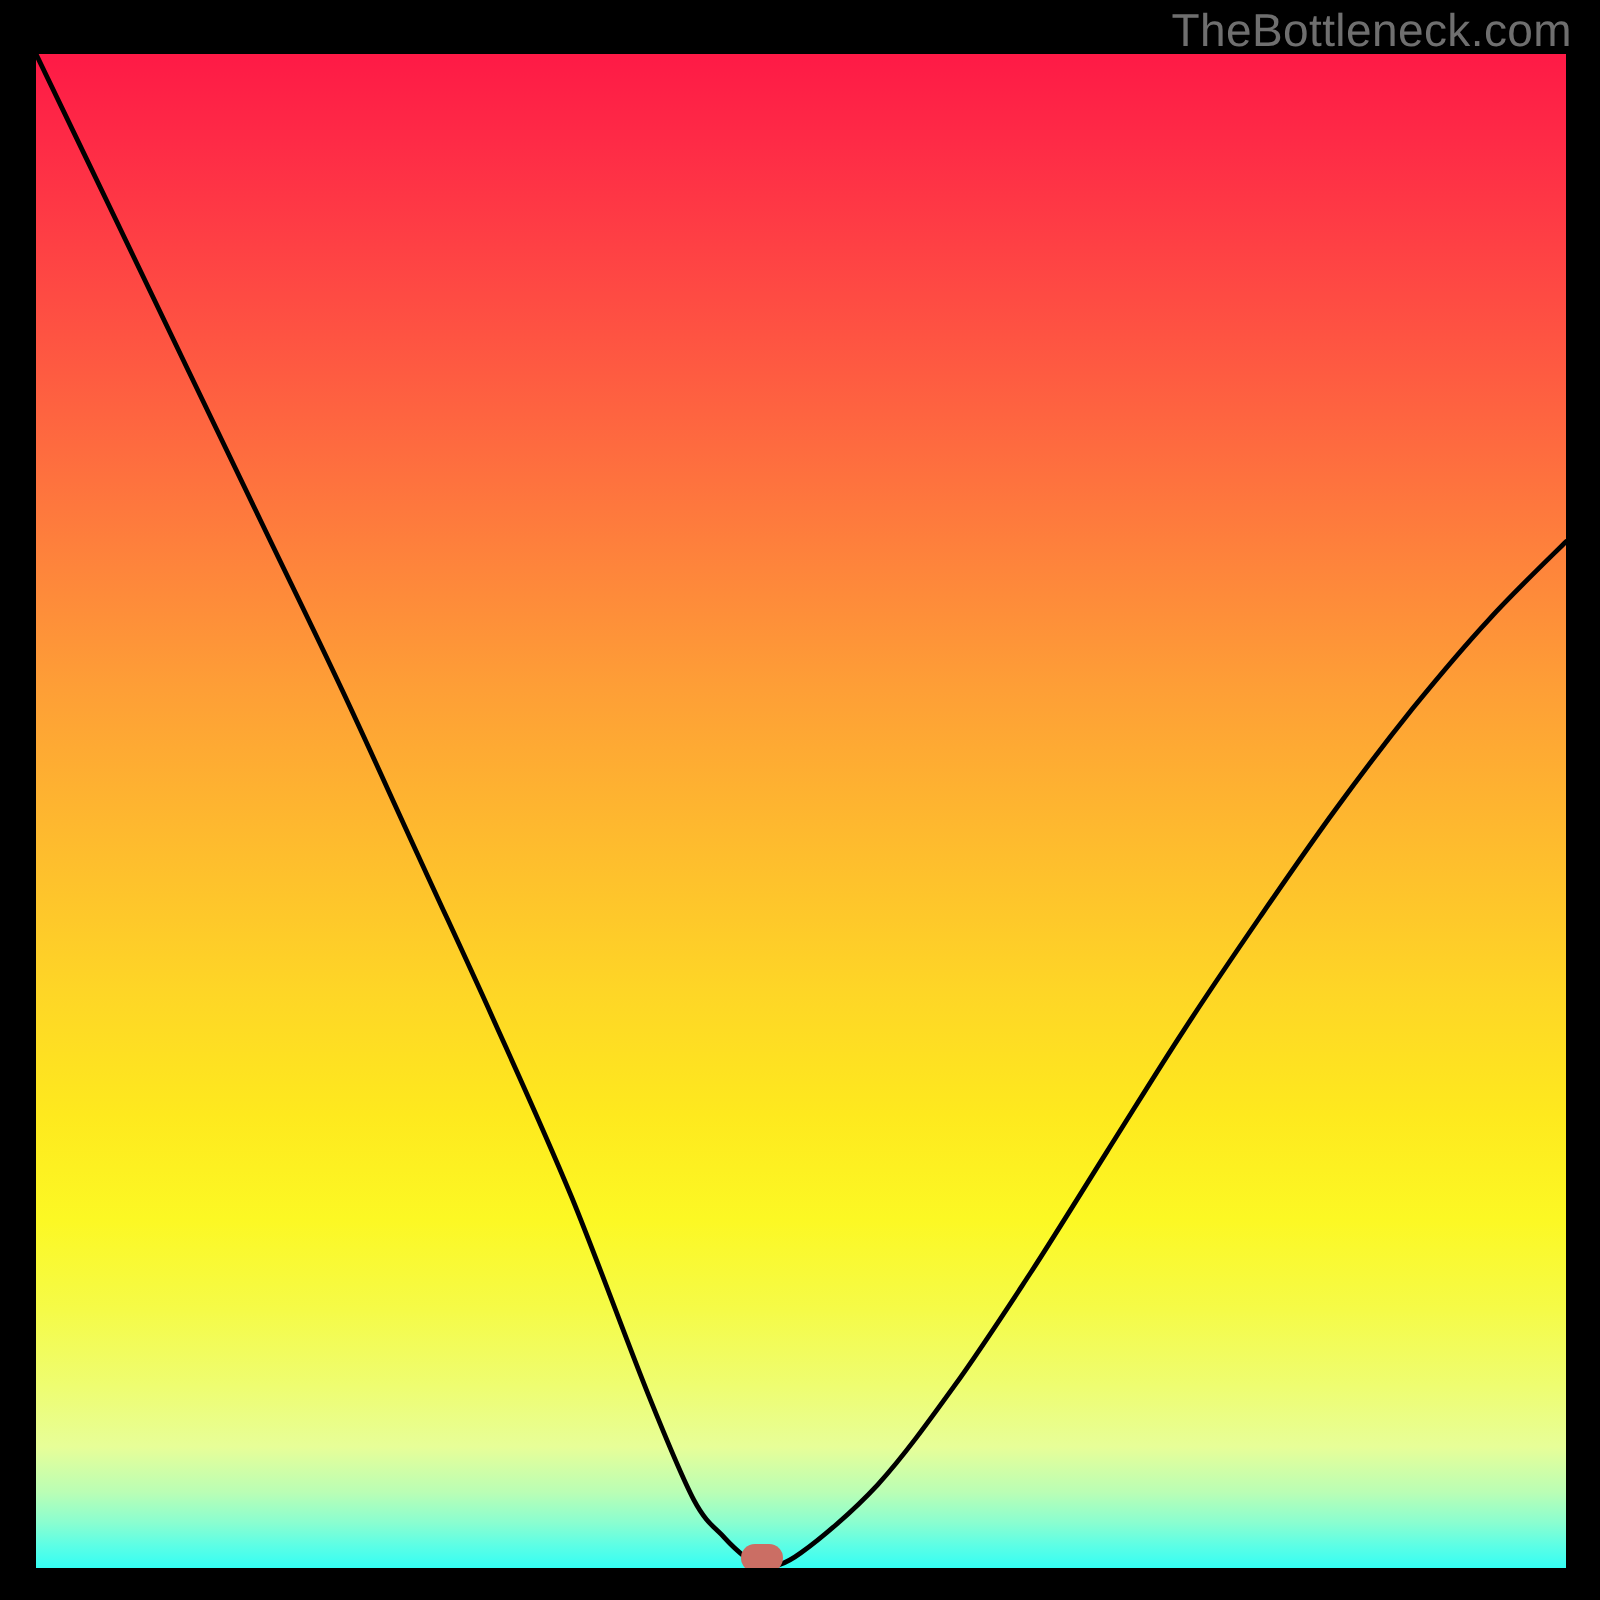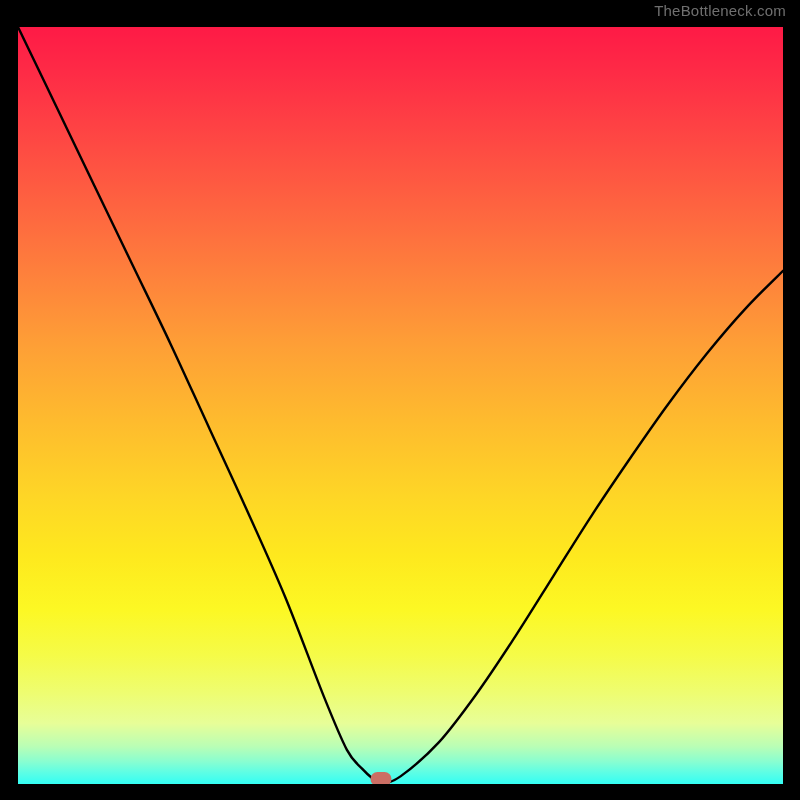--- a/index.html
+++ b/index.html
@@ -15,21 +15,21 @@
     position: relative;
     width: 800px;
     height: 800px;
     background: #000;
   }
   .watermark {
     position: absolute;
     top: 2px;
     right: 14px;
     color: #6f6f6f;
-    font-size: 15px;
+    font-size: 23px;
     font-weight: 500;
     letter-spacing: 0.2px;
     z-index: 5;
   }
   .plot-area {
     position: absolute;
     left: 18px;
     top: 27px;
     width: 765px;
     height: 757px;

